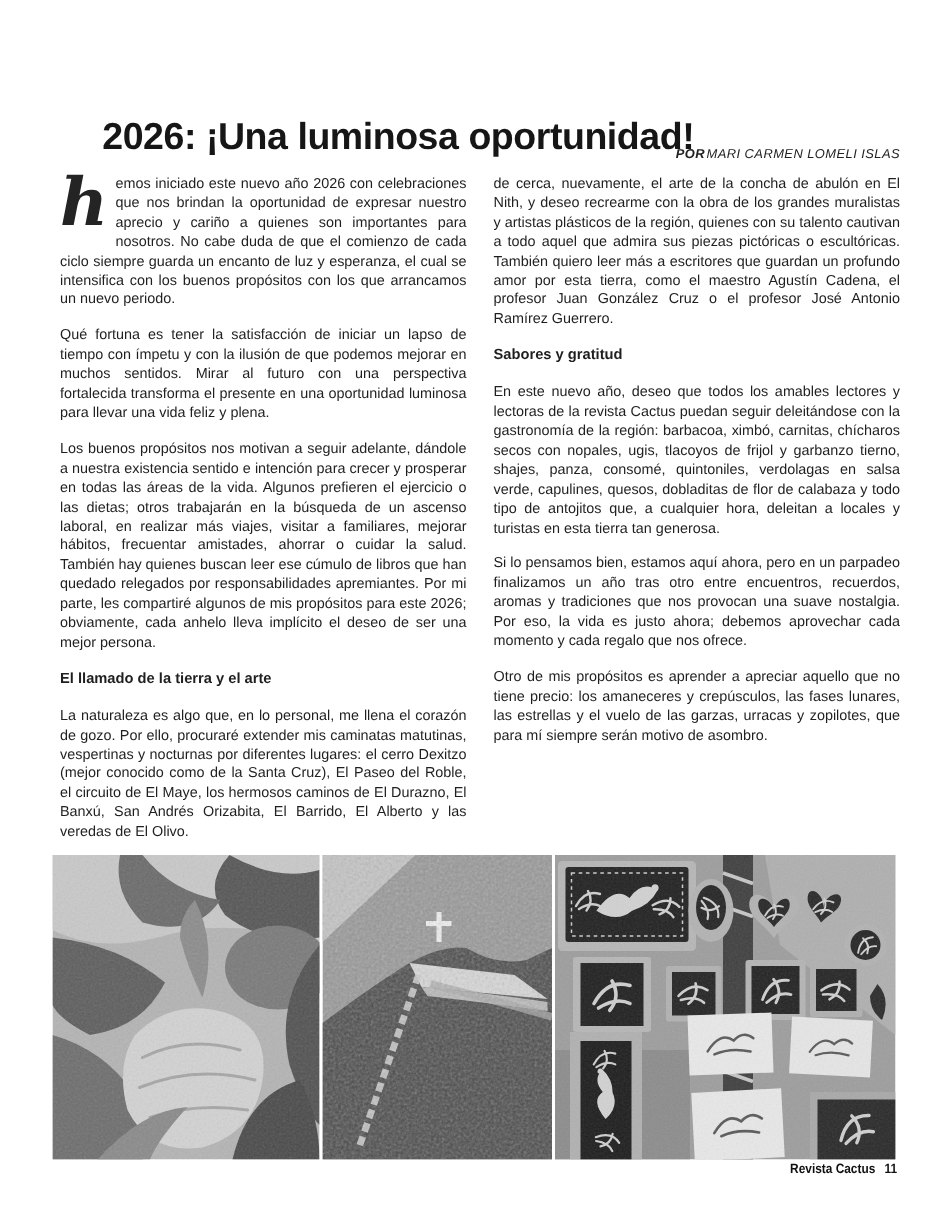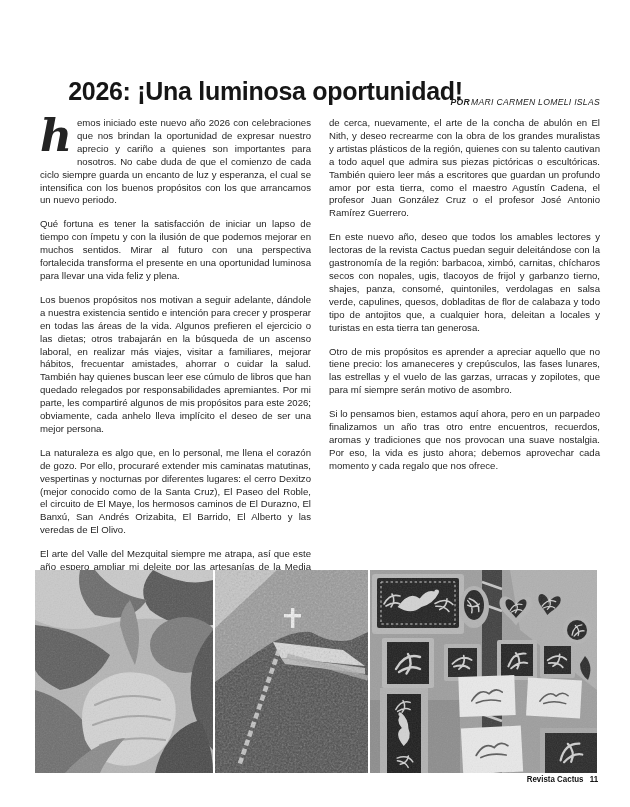--- a/index.html
+++ b/index.html
@@ -47,29 +47,31 @@
   <div class="byline">
     <span class="by-prefix">POR</span><span>MARI CARMEN LOMELI ISLAS</span>
   </div>
 
   <div class="columns">
 
     <div class="col">
       <p><span class="dropcap">h</span><span>emos iniciado este nuevo año 2026 con celebraciones que nos brindan la oportunidad de expresar nuestro aprecio y cariño a quienes son importantes para nosotros. No cabe duda de que el comienzo de cada ciclo siempre guarda un encanto de luz y esperanza, el cual se intensifica con los buenos propósitos con los que arrancamos un nuevo periodo.</span></p>
       <p>Qué fortuna es tener la satisfacción de iniciar un lapso de tiempo con ímpetu y con la ilusión de que podemos mejorar en muchos sentidos. Mirar al futuro con una perspectiva fortalecida transforma el presente en una oportunidad luminosa para llevar una vida feliz y plena.</p>
       <p>Los buenos propósitos nos motivan a seguir adelante, dándole a nuestra existencia sentido e intención para crecer y prosperar en todas las áreas de la vida. Algunos prefieren el ejercicio o las dietas; otros trabajarán en la búsqueda de un ascenso laboral, en realizar más viajes, visitar a familiares, mejorar hábitos, frecuentar amistades, ahorrar o cuidar la salud. También hay quienes buscan leer ese cúmulo de libros que han quedado relegados por responsabilidades apremiantes. Por mi parte, les compartiré algunos de mis propósitos para este 2026; obviamente, cada anhelo lleva implícito el deseo de ser una mejor persona.</p>
+      <h3>El llamado de la tierra y el arte</h3>
       <p>La naturaleza es algo que, en lo personal, me llena el corazón de gozo. Por ello, procuraré extender mis caminatas matutinas, vespertinas y nocturnas por diferentes lugares: el cerro Dexitzo (mejor conocido como de la Santa Cruz), El Paseo del Roble, el circuito de El Maye, los hermosos caminos de El Durazno, El Banxú, San Andrés Orizabita, El Barrido, El Alberto y las veredas de El Olivo.</p>
       <p>El arte del Valle del Mezquital siempre me atrapa, así que este año espero ampliar mi deleite por las artesanías de la Media Luna y El Oro, con su trabajo en escamada de cera y carrizo. Espero observar</p>
     </div>
 
     <div class="col">
       <p>de cerca, nuevamente, el arte de la concha de abulón en El Nith, y deseo recrearme con la obra de los grandes muralistas y artistas plásticos de la región, quienes con su talento cautivan a todo aquel que admira sus piezas pictóricas o escultóricas. También quiero leer más a escritores que guardan un profundo amor por esta tierra, como el maestro Agustín Cadena, el profesor Juan González Cruz o el profesor José Antonio Ramírez Guerrero.</p>
+      <h3>Sabores y gratitud</h3>
       <p>En este nuevo año, deseo que todos los amables lectores y lectoras de la revista Cactus puedan seguir deleitándose con la gastronomía de la región: barbacoa, ximbó, carnitas, chícharos secos con nopales, ugis, tlacoyos de frijol y garbanzo tierno, shajes, panza, consomé, quintoniles, verdolagas en salsa verde, capulines, quesos, dobladitas de flor de calabaza y todo tipo de antojitos que, a cualquier hora, deleitan a locales y turistas en esta tierra tan generosa.</p>
+      <p>Si lo pensamos bien, estamos aquí ahora, pero en un parpadeo finalizamos un año tras otro entre encuentros, recuerdos, aromas y tradiciones que nos provocan una suave nostalgia. Por eso, la vida es justo ahora; debemos aprovechar cada momento y cada regalo que nos ofrece.</p>
       <p>Otro de mis propósitos es aprender a apreciar aquello que no tiene precio: los amaneceres y crepúsculos, las fases lunares, las estrellas y el vuelo de las garzas, urracas y zopilotes, que para mí siempre serán motivo de asombro.</p>
-      <p>Si lo pensamos bien, estamos aquí ahora, pero en un parpadeo finalizamos un año tras otro entre encuentros, recuerdos, aromas y tradiciones que nos provocan una suave nostalgia. Por eso, la vida es justo ahora; debemos aprovechar cada momento y cada regalo que nos ofrece.</p>
     </div>
 
   </div>
 
   <div class="photos">
 
     <figure>
       <svg width="178" height="203" viewBox="0 0 178 203">
         <defs>
           <filter id="gA">

